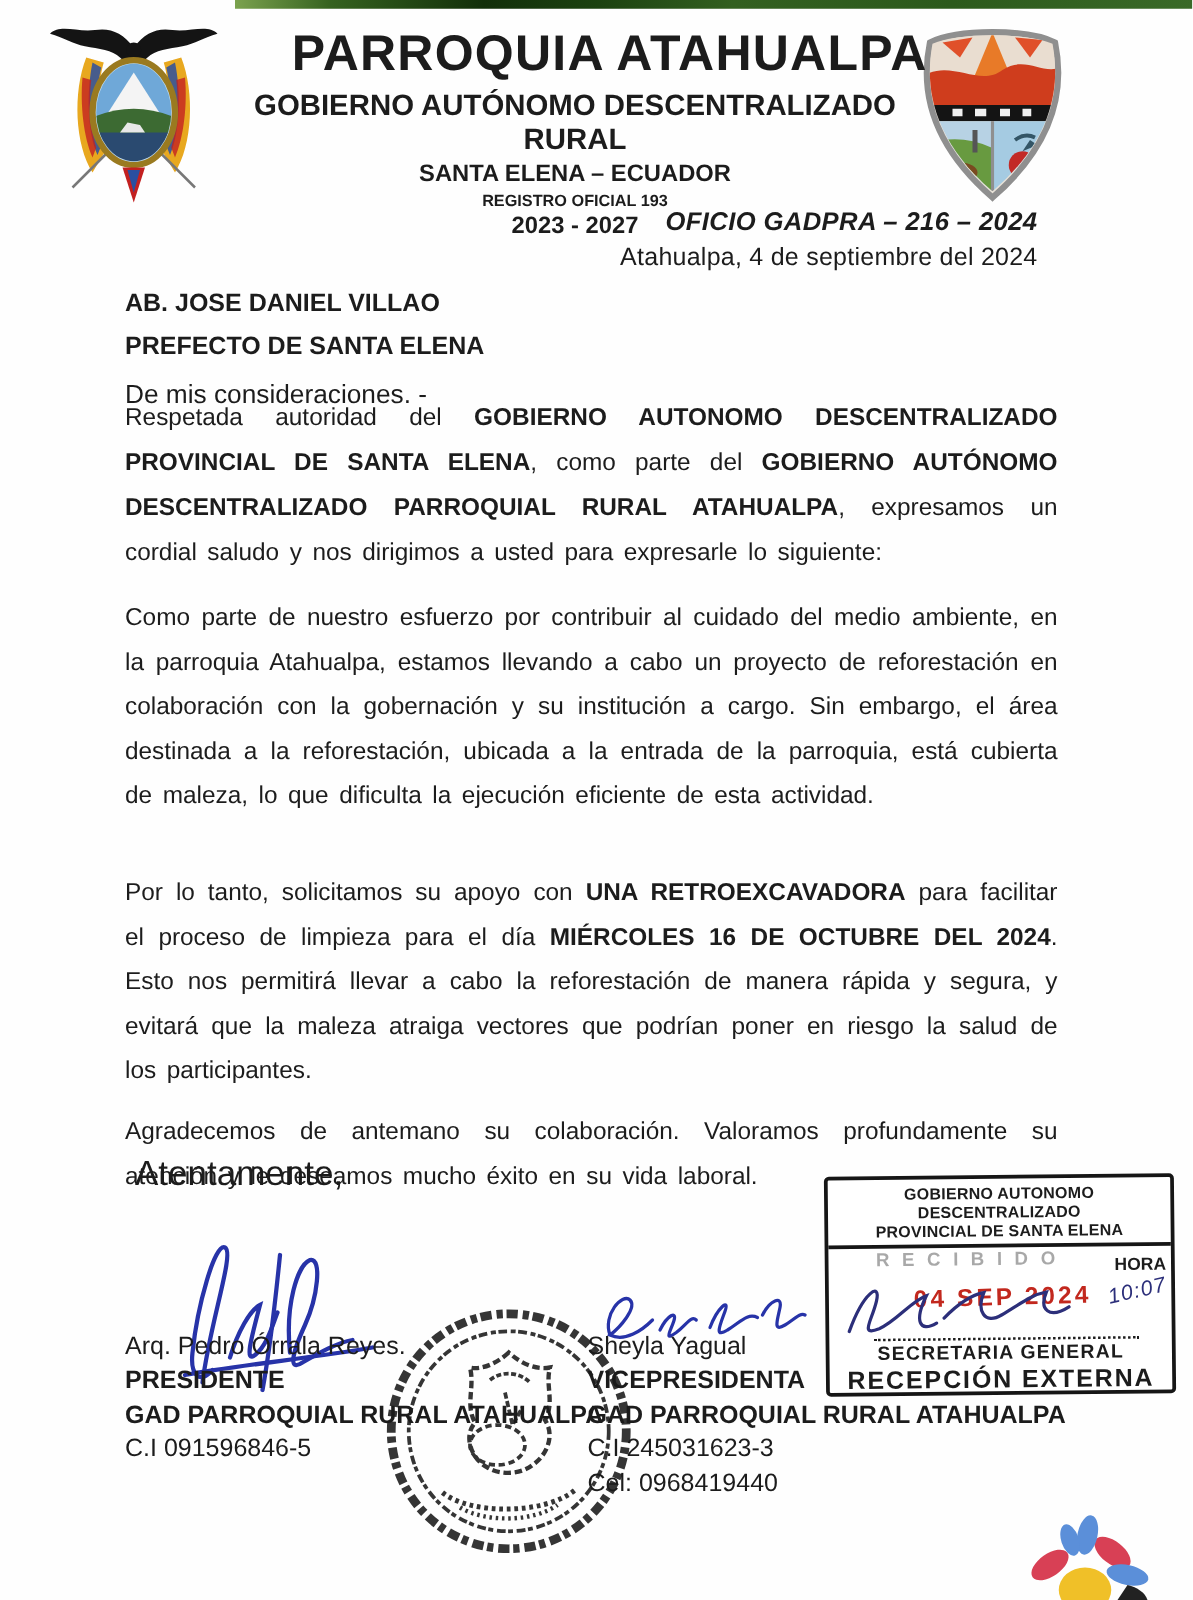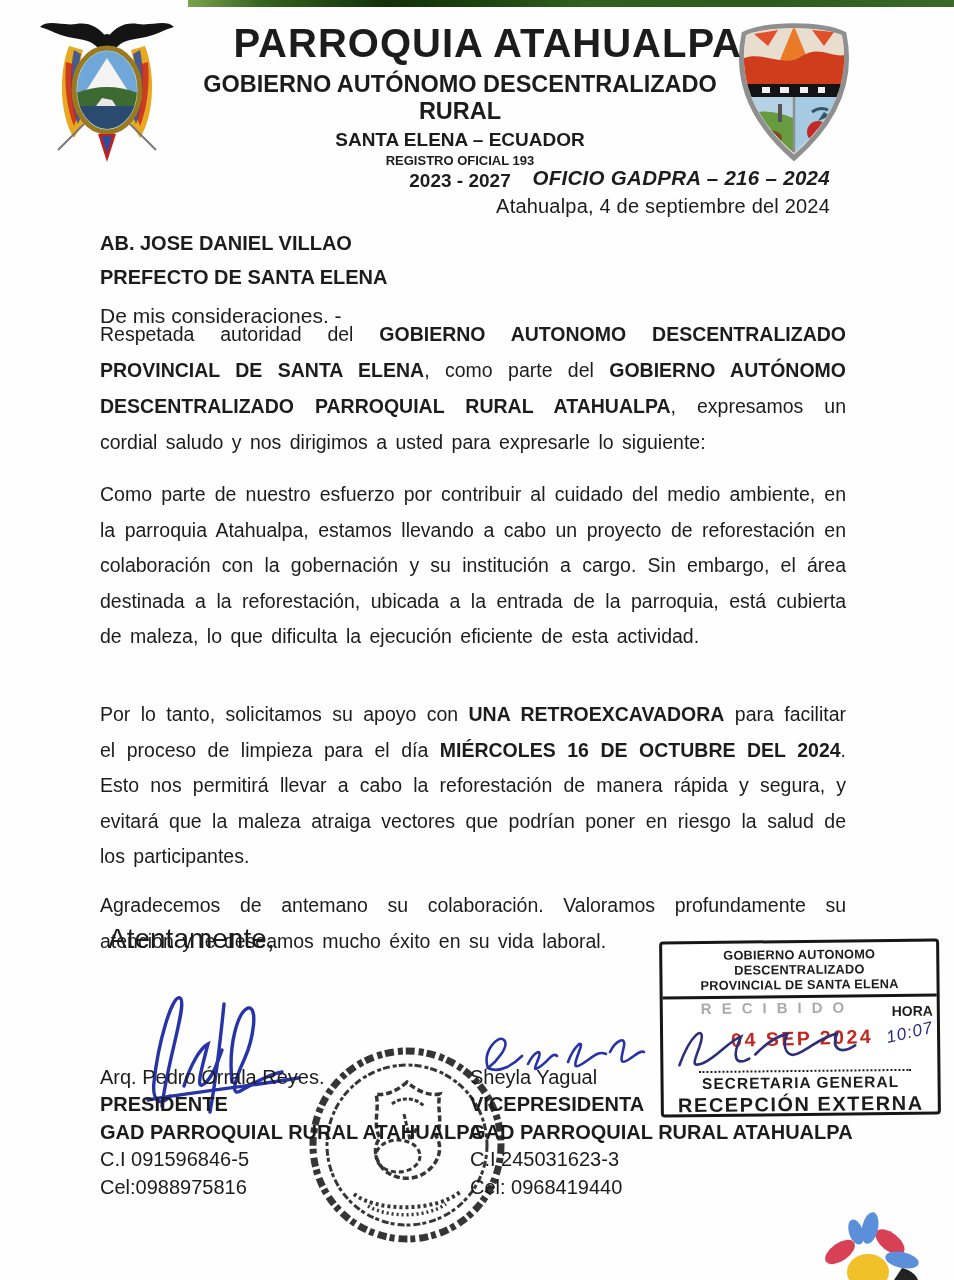--- a/index.html
+++ b/index.html
@@ -173,21 +173,20 @@
       <path d="M92 34 C98 18 108 10 104 21 C100 32 95 43 106 36 C116 30 122 22 130 26"></path>
       <path d="M134 24 C140 12 150 8 148 18 C146 28 142 38 152 32 C160 27 164 22 168 24"></path>
     </g>
   </svg>
 
   <div id="sig-left" class="abs sigblock">
     <div>Arq. Pedro Órrala Reyes.</div>
     <div class="role">PRESIDENTE</div>
     <div class="org">GAD PARROQUIAL RURAL ATAHUALPA</div>
     <div>C.I 091596846-5</div>
-    <div>Cel:0988975816</div>
   </div>
 
   <div id="sig-right" class="abs sigblock">
     <div>Sheyla Yagual</div>
     <div class="role">VICEPRESIDENTA</div>
     <div class="org">GAD PARROQUIAL RURAL ATAHUALPA</div>
     <div>C.I 245031623-3</div>
     <div>Cel: 0968419440</div>
   </div>
 

